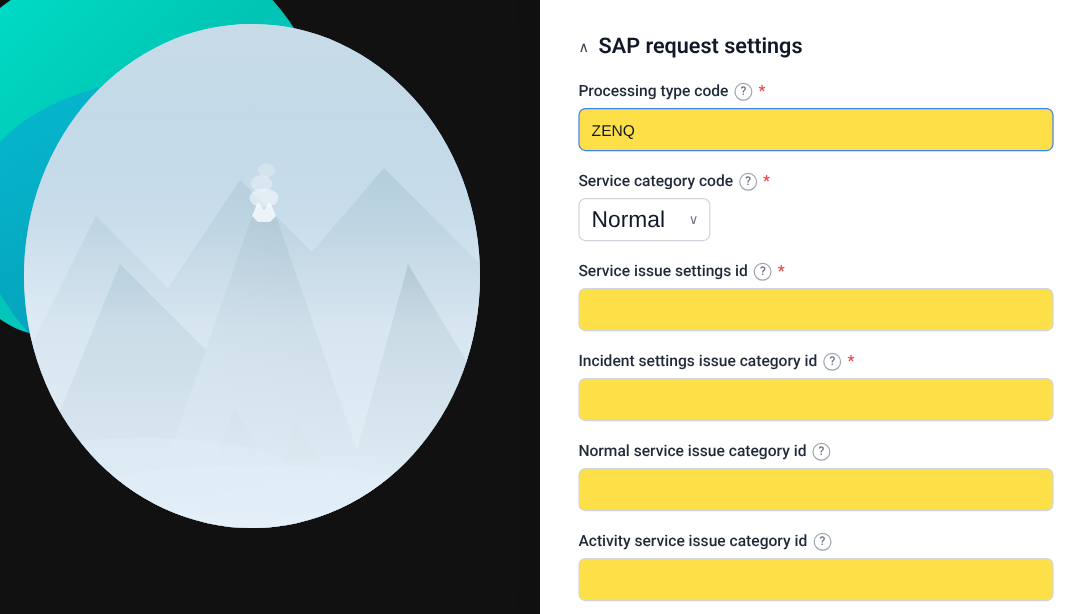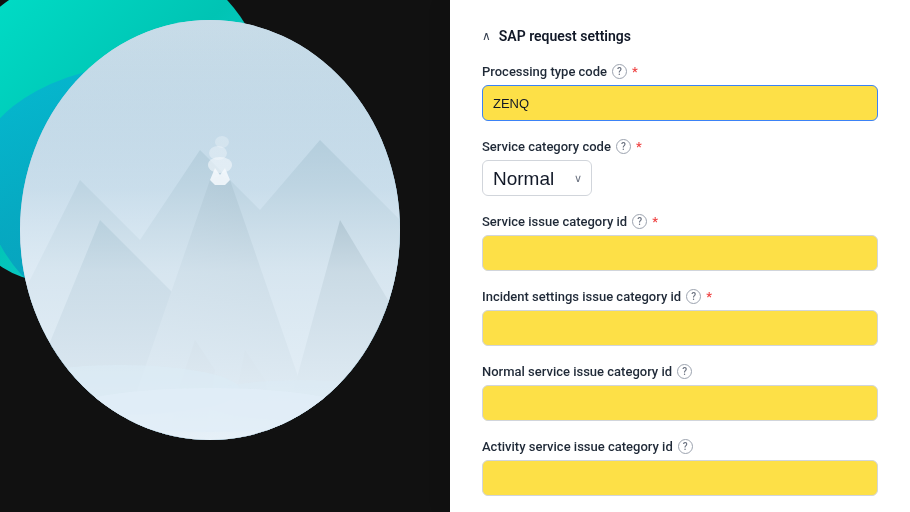--- a/index.html
+++ b/index.html
@@ -90,21 +90,21 @@
       gap: 8px;
       margin-bottom: 20px;
     }
 
     .chevron-icon {
       font-size: 12px;
       color: #374151;
     }
 
     .section-title {
-      font-size: 14px;
+      font-size: 18px;
       font-weight: 600;
       color: #111827;
     }
 
     .form-group {
       margin-bottom: 18px;
     }
 
     .field-label {
       display: flex;
@@ -268,21 +268,21 @@
         <option>High</option>
         <option>Low</option>
         <option>Urgent</option>
       </select>
       <span class="select-arrow">∨</span>
     </div>
   </div>
 
   <div class="form-group">
     <div class="field-label">
-      <span>Service issue category id</span>
+      <span>Service issue settings id</span>
       <span class="help-icon">?</span>
       <span class="required-star">*</span>
     </div>
     <input class="text-input" type="text" value="" style="">
   </div>
 
   <div class="form-group">
     <div class="field-label">
       <span>Incident settings issue category id</span>
       <span class="help-icon">?</span>

